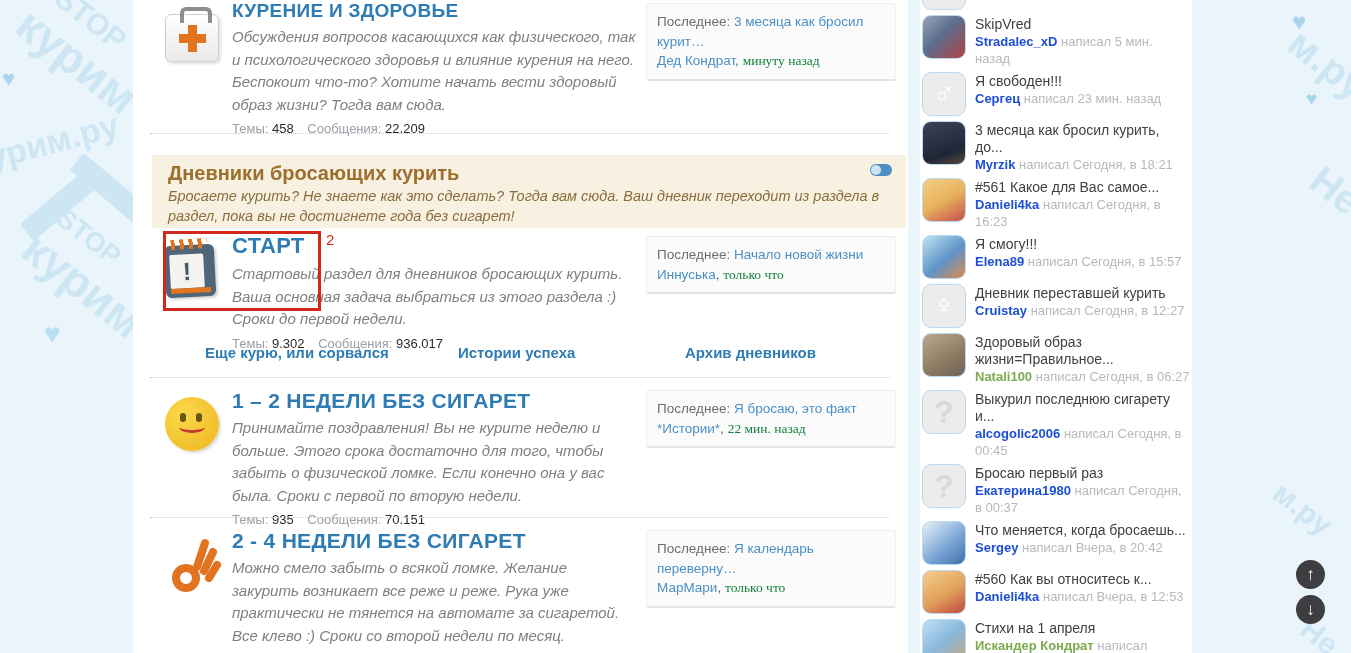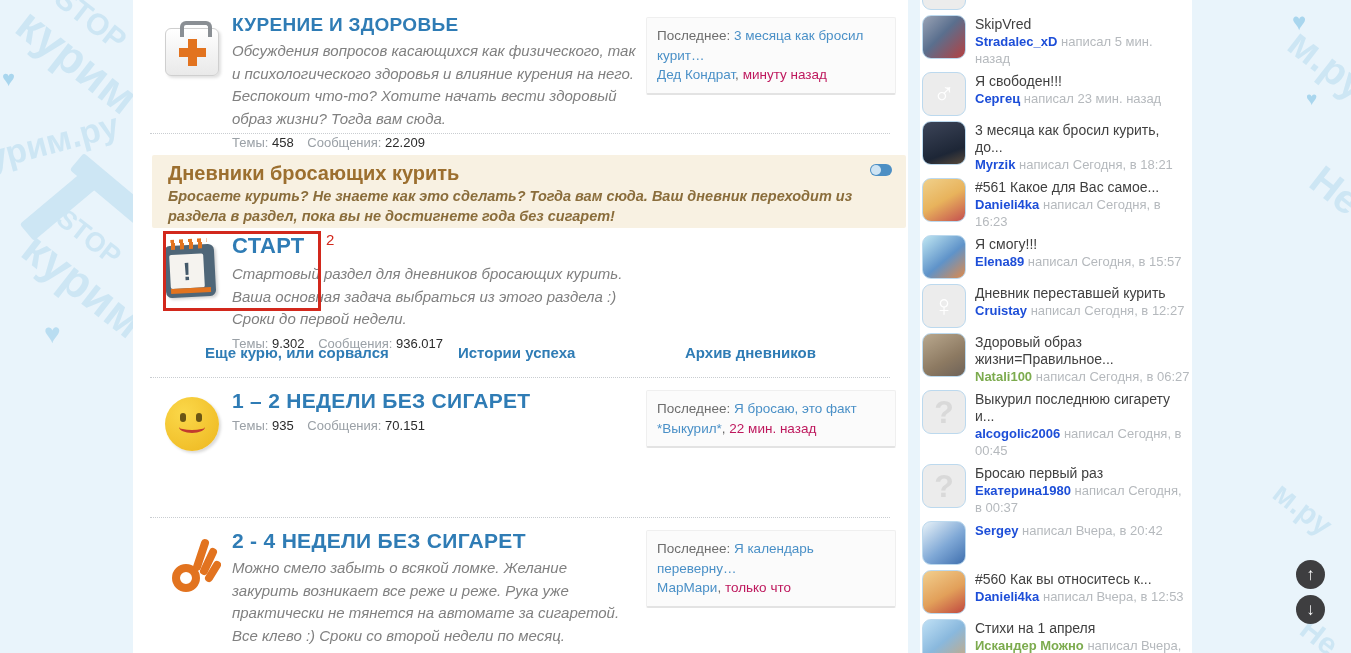--- a/index.html
+++ b/index.html
@@ -20,28 +20,28 @@
   .ficon { position:absolute; left:32px; top:6px; width:56px; height:58px; }
   .fbody { position:absolute; left:99px; top:0; width:404px; }
   .ftitle { font-size:20px; font-weight:bold; color:#2f7cb5; letter-spacing:.3px; text-decoration:none; display:inline-block; }
   .fdesc { margin-top:4px; font-style:italic; color:#808080; font-size:15px; line-height:1.5; }
   .fstats { margin-top:5px; font-size:13px; color:#9aa0a6; }
   .fstats b { color:#2b2b2b; font-weight:normal; margin-right:10px; }
   .flast { position:absolute; left:513px; top:3px; width:250px; background:#fbfbfb;
            border:1px solid #efefef; border-bottom:2px solid #e3e3e3; border-radius:2px;
            padding:8px 10px; font-size:13.5px; line-height:1.45; color:#6d6d6d; }
   .flast a { color:#4a90c7; text-decoration:none; }
-  .flast .time { color:#be185d; }
+  .flast .time { color:#15803d;font-family:Liberation Serif, serif; }
   .divider { position:absolute; left:17px; width:740px; border-top:1px dotted #c9cdd1; }
 
   
   .banner { position:absolute; left:19px; top:155px; width:754px; height:73px; background:#f8f1e2;
             padding:7px 16px; border-radius:2px; }
   .banner h2 { font-size:20px; font-weight:bold; color:#9c6f2f; }
-  .banner p  { font-size:14.5px; font-style:italic; font-weight:bold; color:#8a6d3b; line-height:1.35; margin-top:2px; }
+  .banner p  { font-size:14.5px; font-style:italic; font-weight:normal; color:#8a6d3b; line-height:1.35; margin-top:2px; }
   .toggle { position:absolute; right:14px; top:9px; width:22px; height:12px; border-radius:7px;
             background:#4d8fc4; cursor:pointer; }
   .toggle::before { content:""; position:absolute; left:1px; top:1px; width:10px; height:10px;
             border-radius:50%; background:#cfe4f3; }
 
   
   .anno-box { position:absolute; left:30px; top:231px; width:158px; height:80px;
               border:3px solid #d2281c; z-index:5; }
   .anno-num { position:absolute; left:193px; top:231px; color:#d2281c; font-size:15px; z-index:5; }
 
@@ -114,21 +114,21 @@
 <span class="wm" style="left:14px;top:258px;font-size:46px;transform:rotate(38deg);">курим</span>
 <span class="wm" style="left:1284px;top:42px;font-size:40px;transform:rotate(38deg);">м.ру</span>
 <span class="wm-heart" style="left:1292px;top:8px;font-size:24px;">♥</span>
 <span class="wm-heart" style="left:1306px;top:88px;font-size:19px;">♥</span>
 <span class="wm" style="left:1310px;top:168px;font-size:40px;transform:rotate(38deg);">Не</span>
 <span class="wm" style="left:1270px;top:492px;font-size:30px;transform:rotate(38deg);">м.ру</span>
 <span class="wm" style="left:1300px;top:620px;font-size:30px;transform:rotate(38deg);">Не</span>
 
 <div class="main-col">
 
-  <div class="frow" style="top:14px;height:133px;">
+  <div class="frow" style="top:0;height:133px;">
     <div class="ficon">
       <div class="icon-aid">
           <div class="c1"></div>
           <div class="c2"></div>
         </div>
     </div>
     <div class="fbody">
       <a class="ftitle" style="font-size:19px;">КУРЕНИЕ И ЗДОРОВЬЕ</a>
       <div class="fdesc">Обсуждения вопросов касающихся как физического, так и психологического здоровья и влияние курения на него. Беспокоит что-то? Хотите начать вести здоровый образ жизни? Тогда вам сюда.</div>
       <div class="fstats">
@@ -167,50 +167,57 @@
     <div class="fbody" style="top:0;">
       <a class="ftitle" style="font-size:22px;">СТАРТ</a>
       <div class="fdesc">Стартовый раздел для дневников бросающих курить. Ваша основная задача выбраться из этого раздела :) Сроки до первой недели.</div>
       <div class="fstats">
         <span>Темы:</span>
         <b>9.302</b>
         <span>Сообщения:</span>
         <b>936.017</b>
       </div>
     </div>
+    <div class="flast">
+      <span>Последнее:</span>
+      <a>Начало новой жизни</a><br>
+      <a>Иннуська</a><span>,</span>
+      <span class="time">только что</span>
+    </div>
   </div>
 
   <div class="sublinks">
     <a style="left:72px;">Еще курю, или сорвался</a>
     <a style="left:325px;">Истории успеха</a>
     <a style="left:552px;">Архив дневников</a>
   </div>
   <div class="divider" style="top:377px;"></div>
 
   <div class="frow" style="top:387px;height:130px;">
     <div class="ficon">
       <div class="icon-smile">
           <div class="e e1"></div>
           <div class="e e2"></div>
           <div class="m"></div>
         </div>
     </div>
     <div class="fbody" style="top:2px;">
       <a class="ftitle" style="font-size:21px;text-align:right;">1 – 2 НЕДЕЛИ БЕЗ СИГАРЕТ</a>
+      <div class="fdesc">Принимайте поздравления! Вы не курите неделю и больше. Этого срока достаточно для того, чтобы забыть о физической ломке. Если конечно она у вас была. Сроки с первой по вторую недели.</div>
       <div class="fstats">
         <span>Темы:</span>
         <b>935</b>
         <span>Сообщения:</span>
         <b>70.151</b>
       </div>
     </div>
     <div class="flast">
       <span>Последнее:</span>
       <a>Я бросаю, это факт</a><br>
-      <a>*Выкурил*</a><span>,</span>
+      <a>*Истории*</a><span>,</span>
       <span class="time">22 мин. назад</span>
     </div>
   </div>
   <div class="divider" style="top:517px;"></div>
 
   <div class="frow" style="top:527px;height:126px;">
     <div class="ficon icon-ok">
       <svg width="56" height="58" viewBox="0 0 56 58">
         <g fill="none" stroke="#e2731f" stroke-width="8" stroke-linecap="round">
           <circle cx="21" cy="41" r="10"></circle>
@@ -315,37 +322,38 @@
       <div class="av q">?</div>
       <div class="stext">
         <a class="stitle">Бросаю первый раз</a>
         <div class="smeta"><a class="usr">Екатерина1980</a> <span>написал</span> <span>Сегодня, в 00:37</span></div>
       </div>
     </div>
 
     <div class="sitem">
       <div class="av p6"></div>
       <div class="stext">
+        <a class="stitle">Что меняется, когда бросаешь...</a>
         <div class="smeta"><a class="usr">Sergey</a> <span>написал</span> <span>Вчера, в 20:42</span></div>
       </div>
     </div>
 
     <div class="sitem">
       <div class="av p7"></div>
       <div class="stext">
         <a class="stitle">#560 Как вы относитесь к...</a>
         <div class="smeta"><a class="usr">Danieli4ka</a> <span>написал</span> <span>Вчера, в 12:53</span></div>
       </div>
     </div>
 
     <div class="sitem">
       <div class="av p8"></div>
       <div class="stext">
         <a class="stitle">Стихи на 1 апреля</a>
-        <div class="smeta"><a class="usr green">Искандер Можно</a> <span>написал</span> <span>Вчера, в 11:35</span></div>
+        <div class="smeta"><a class="usr green">Искандер Кондрат</a> <span>написал</span> <span>Вчера, в 11:35</span></div>
       </div>
     </div>
 
   </div>
 </div>
 
 <div class="scrollbtn sb-up"><span>↑</span></div>
 <div class="scrollbtn sb-dn"><span>↓</span></div>
 
 </body></html>

